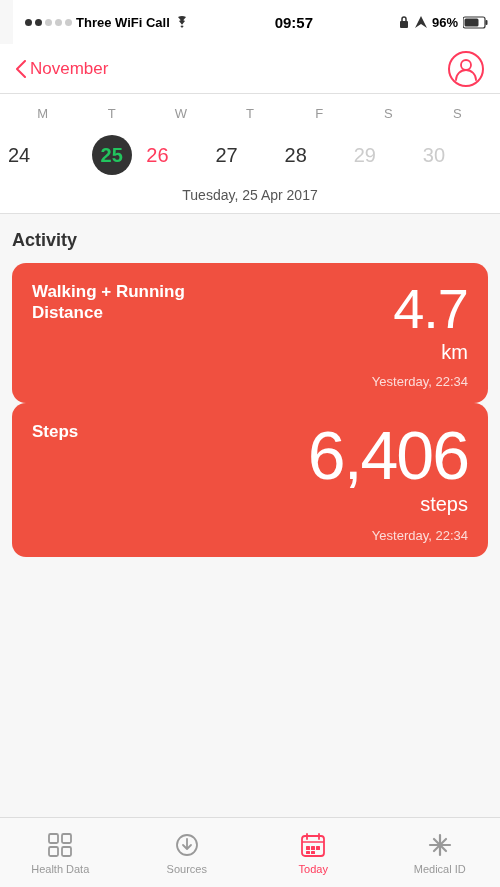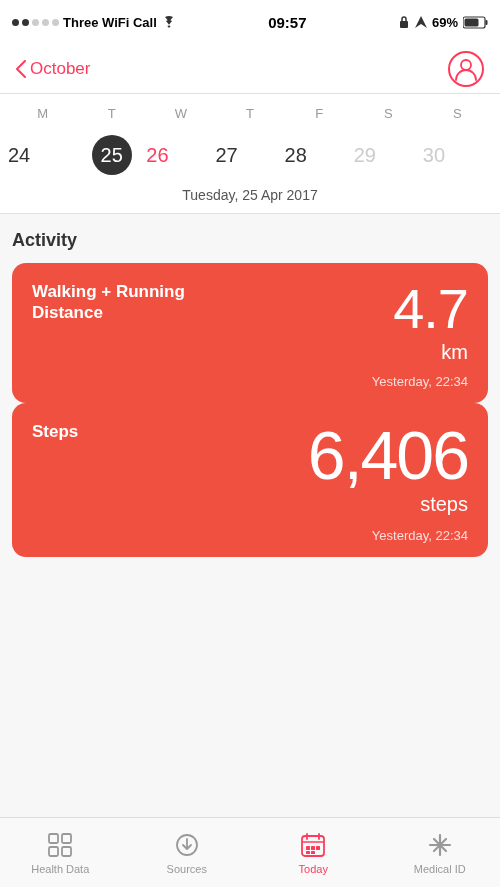--- a/index.html
+++ b/index.html
@@ -15,20 +15,21 @@
     
     #status-bar {
       background: #fff;
       height: 44px;
       display: flex;
       align-items: center;
       justify-content: space-between;
       padding: 0 12px;
       font-size: 13px;
       font-weight: 600;
+      margin-left: 13px;
     }
     .status-left { display: flex; align-items: center; gap: 4px; }
     .status-center { font-size: 15px; font-weight: 600; }
     .status-right { display: flex; align-items: center; gap: 5px; font-size: 13px; }
 
     
     .signal-dots { display: flex; gap: 3px; align-items: center; }
     .dot { width: 7px; height: 7px; border-radius: 50%; background: #ccc; }
     .dot.filled { background: #333; }
 
@@ -92,22 +93,22 @@
     }
     .cal-date.today {
       background: #333;
       border-radius: 50%;
       width: 40px;
       height: 40px;
       display: flex;
       align-items: center;
       justify-content: center;
       margin: 0 auto;
-      color: #ffffff;
-      font-weight: 400;
+      color: #22c55e;
+      font-weight: 700;
     }
     .cal-date.pink { color: #ff3b5c; }
     .cal-date.gray { color: #ccc; }
     .cal-date-label {
       text-align: center;
       font-size: 14px;
       color: #555;
       margin-top: 6px;
     }
 
@@ -235,36 +236,36 @@
   <div class="status-right">
 
     <svg width="12" height="14" viewBox="0 0 12 14">
       <rect x="2" y="6" width="8" height="7" rx="1" fill="#333"></rect>
       <path d="M4 6V4a2 2 0 114 0v2" stroke="#333" stroke-width="1.5" fill="none"></path>
     </svg>
 
     <svg width="12" height="12" viewBox="0 0 12 12">
       <polygon points="6,0 12,12 6,8 0,12" fill="#333"></polygon>
     </svg>
-    <span>69%</span>
+    <span>96%</span>
 
     <svg width="25" height="13" viewBox="0 0 25 13">
       <rect x="0" y="1" width="22" height="11" rx="2" stroke="#333" stroke-width="1.2" fill="none"></rect>
       <rect x="22.5" y="4" width="2" height="5" rx="1" fill="#333"></rect>
       <rect x="1.5" y="2.5" width="14" height="8" rx="1.5" fill="#333"></rect>
     </svg>
   </div>
 </div>
 
 <div id="nav-bar">
   <div class="nav-back">
     <svg width="10" height="18" viewBox="0 0 10 18">
       <polyline points="9,1 1,9 9,17" stroke="#ff3b5c" stroke-width="2" fill="none" stroke-linecap="round" stroke-linejoin="round"></polyline>
     </svg>
-    <span>October</span>
+    <span>November</span>
   </div>
   <div class="nav-avatar">
     <svg width="26" height="26" viewBox="0 0 26 26">
       <circle cx="13" cy="9" r="5" stroke="#ff3b5c" stroke-width="1.8" fill="none"></circle>
       <path d="M3 24c0-5.5 4.5-10 10-10s10 4.5 10 10" stroke="#ff3b5c" stroke-width="1.8" fill="none" stroke-linecap="round"></path>
     </svg>
   </div>
 </div>
 
 <div id="calendar">

